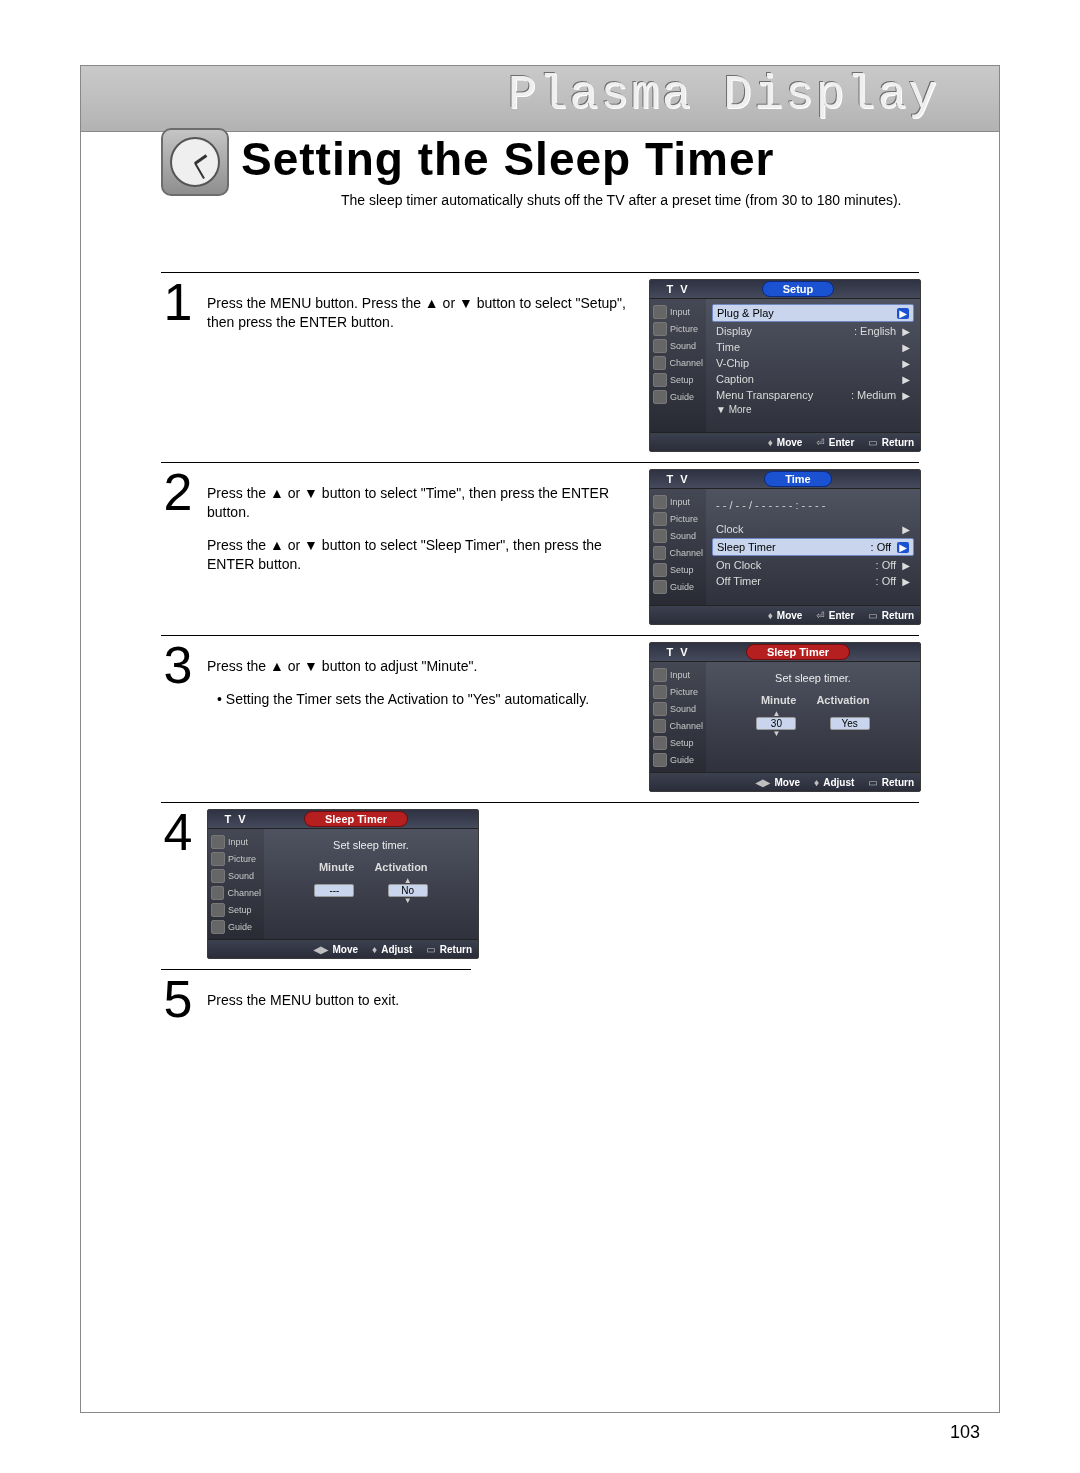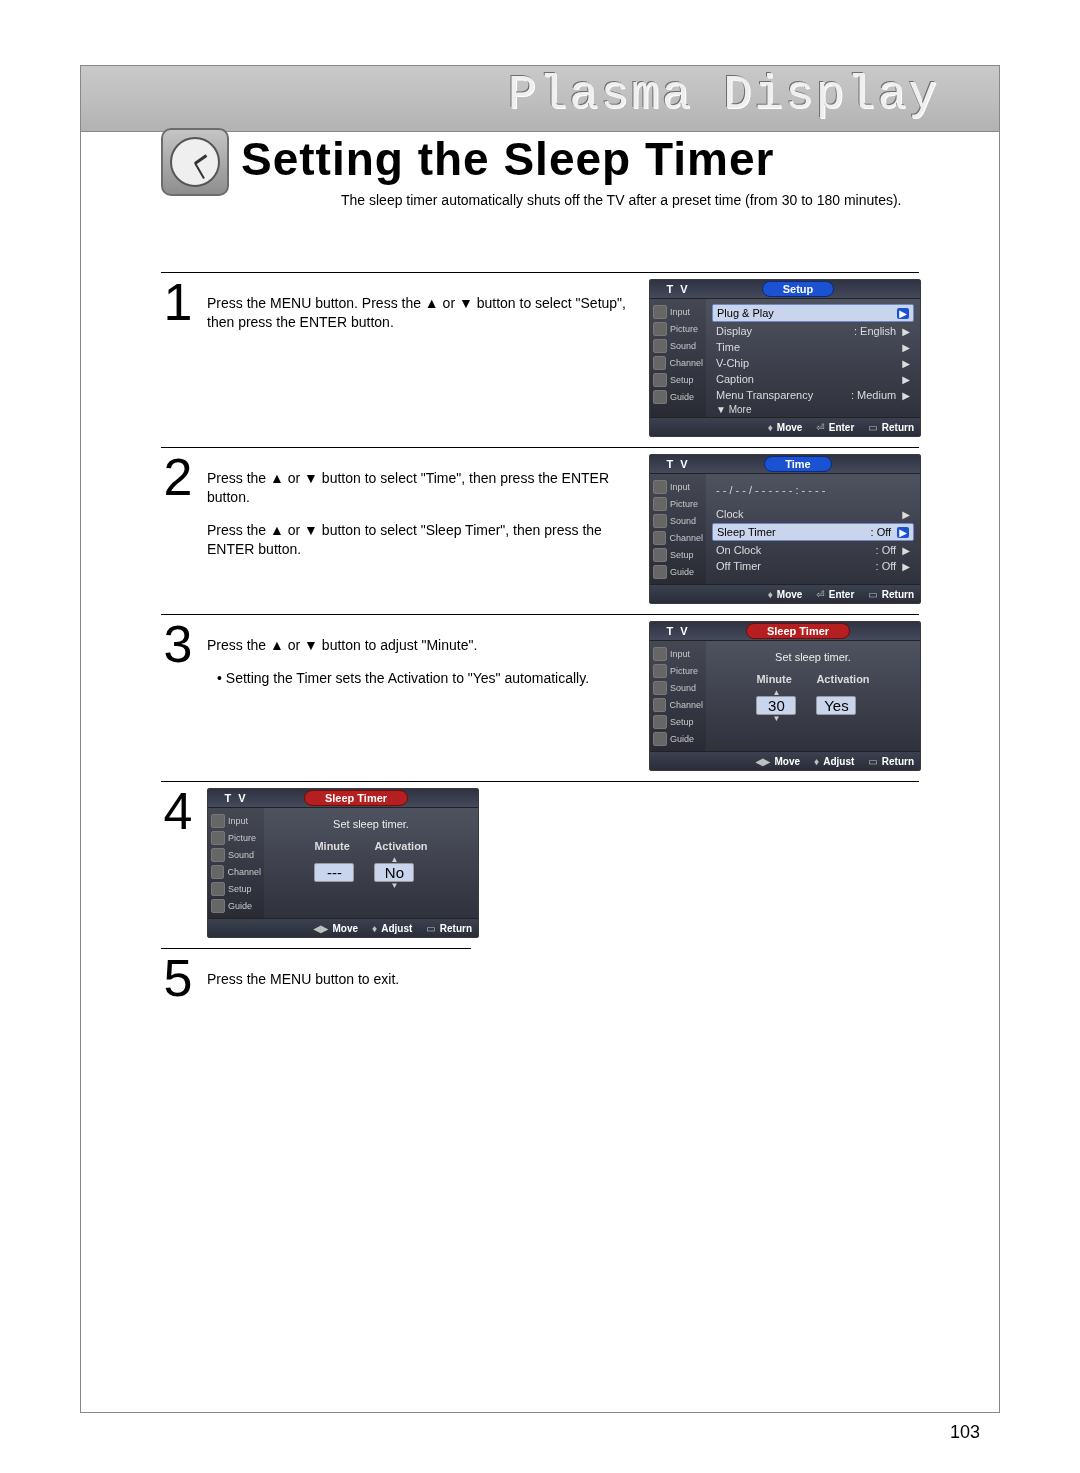--- a/index.html
+++ b/index.html
@@ -27,37 +27,37 @@
   .panel{width:270px;border:1px solid #3a3a3a;background:linear-gradient(#545866,#2a2c36);color:#dcdcdc;font-size:11px;border-radius:2px;position:relative;overflow:hidden}
   .panel-top{display:flex;align-items:center;background:linear-gradient(#2e3242,#454a5c);border-bottom:1px solid #222;height:18px}
   .tv-tag{width:56px;text-align:center;color:#fff;font-weight:bold;font-size:11px;letter-spacing:2px}
   .title-bubble{margin:0 auto;border-radius:10px;padding:1px 20px;font-size:11px;color:#fff;font-weight:bold}
   .title-bubble.blue{background:#1a52d1;border:1px solid #0b2a80}
   .title-bubble.red{background:#b51f1f;border:1px solid #6e0d0d}
   .panel-body{display:flex;min-height:110px}
   .sidebar{width:56px;background:rgba(0,0,0,.12);padding:4px 0 4px 0;font-size:9px;color:#c9c9c9}
   .sidebar div{display:flex;align-items:center;gap:3px;padding:1.5px 3px}
   .sidebar .sicon{width:12px;height:12px;display:inline-block;border:1px solid #777;border-radius:2px;background:#666}
-  .main{flex:1;padding:4px 6px 1px 6px;position:relative}
+  .main{flex:1;padding:4px 6px 16px 6px;position:relative}
   .menu-row{display:flex;align-items:center;justify-content:space-between;padding:2px 4px;font-size:11px}
   .menu-row.active{background:#c8d5ec;color:#000;border:1px solid #6f87c3;border-radius:2px;margin:1px 0}
   .menu-row .arrow{font-size:10px}
   .menu-row .arrow.active{background:#1a52d1;color:#fff;border-radius:2px;padding:0 2px}
   .panel-bottom{display:flex;justify-content:flex-end;gap:14px;align-items:center;background:linear-gradient(#3c4150,#2a2d39);border-top:1px solid #222;height:18px;padding:0 6px;font-size:10px;color:#c0c0c0}
   .panel-bottom b{color:#fff}
   .panel-bottom span{display:flex;align-items:center;gap:4px}
 
   .clock-line{font-size:11px;color:#d4d4d4;padding:6px 0 10px 4px}
   .center-msg{text-align:center;color:#eee;font-size:11px;padding:6px 0}
   .two-cols{display:flex;justify-content:center;gap:20px;margin-top:4px}
-  .col{display:flex;flex-direction:column;align-items:flex-start;gap:4px}
+  .col{display:flex;flex-direction:column;align-items:flex-end;gap:4px}
   .col-label{font-size:11px;color:#dcdcdc;font-weight:bold}
   .spinner{display:flex;flex-direction:column;align-items:center;gap:0}
   .spin-arrow{font-size:8px;line-height:7px;color:#d0d0d0}
-  .spin-val{border:1px solid #9a9a9a;background:#c8d5ec;color:#000;padding:0 6px;font-size:15px;min-width:26px;text-align:center;border-radius:2px}
+  .spin-val{border:1px solid #9a9a9a;background:#c8d5ec;color:#000;padding:0 6px;font-size:10px;min-width:26px;text-align:center;border-radius:2px}
 
   .step.narrow{width:310px}
   .page-num{position:absolute;right:100px;bottom:30px;font-size:18px}
   .more-row{display:flex;align-items:flex-end;gap:3px;font-size:10px;padding:1px 4px}
 </style>
 </head>
 <body>
 
 <div class="page">
   <div class="inner">

